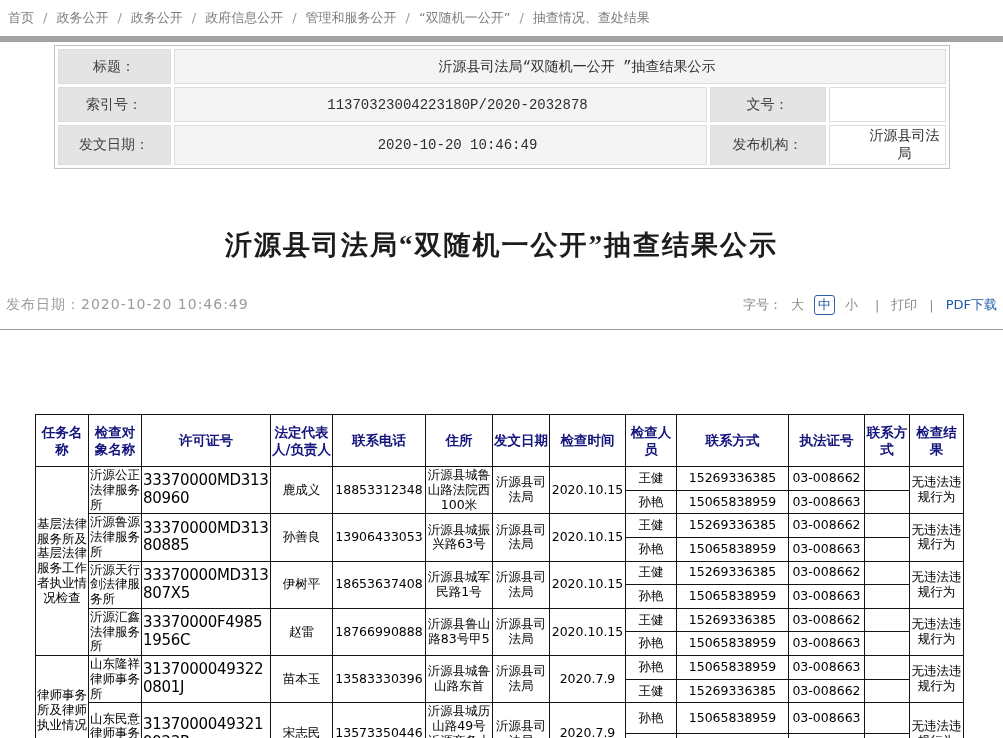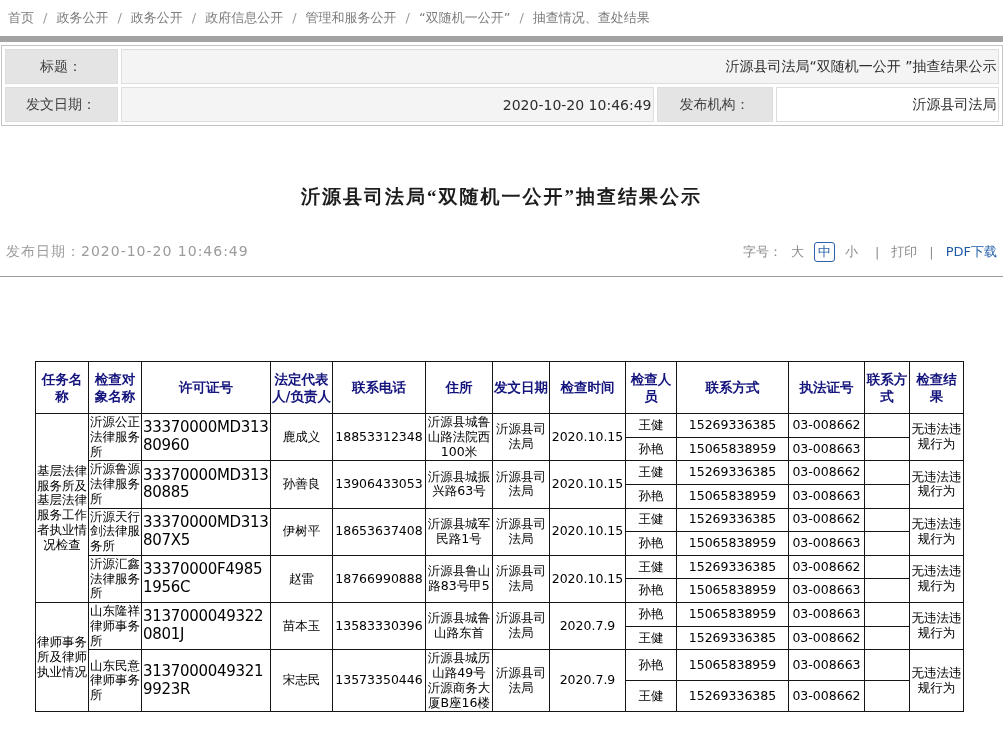--- a/index.html
+++ b/index.html
@@ -17,52 +17,53 @@
     font-size: 13px;
     color: #7d7d7d;
     border-bottom: 6px solid #a3a3a3;
     white-space: nowrap;
   }
   .bc-item { color: #7d7d7d; cursor: pointer; }
   .bc-sep { color: #9a9a9a; margin: 0 9px; }
 
   
   .meta-table {
-    width: 1002px;
+    width: 896px;
     margin: 3px auto 0 auto;
     border-collapse: separate;
     border-spacing: 3px;
     border: 1px solid #c3c3c3;
     background: #fff;
+    font-family: Liberation Mono, monospace;
   }
   .meta-table td {
     height: 35px;
     font-size: 14px;
     border: 1px solid #dddddd;
   }
   .meta-table td.label {
     background: #e4e4e4;
     color: #3f3f3f;
     text-align: center;
   }
   .meta-table td.value {
     background: #f4f4f4;
     color: #2d2d2d;
     padding-left: 36px;
-    text-align: right;
+    text-align: center;
   }
   .meta-table td.value.white { background: #ffffff; }
 
   
   .page-title {
     margin: 58px 10px 0 10px;
     text-align: center;
     font-family: "Liberation Serif", "DejaVu Serif", serif;
     font-weight: bold;
-    font-size: 19px;
+    font-size: 27px;
     color: #1c1c1c;
     letter-spacing: 2px;
   }
 
   
   .pub-row {
     display: flex;
     justify-content: space-between;
     align-items: center;
     margin: 32px 6px 0 6px;
@@ -135,20 +136,26 @@
   <colgroup>
     <col style="width:113px">
       <col style="width:533px">
       <col style="width:116px">
       <col>
   </colgroup>
   <tbody>
       <tr data-name="meta-row-title">
     <td class="label" data-name="meta-title-label">标题：</td>
     <td class="value" colspan="3" data-name="meta-title-value">沂源县司法局“双随机一公开 ”抽查结果公示</td>
+  </tr>
+  <tr data-name="meta-row-index">
+    <td class="label" data-name="meta-index-label">索引号：</td>
+    <td class="value" data-name="meta-index-value">11370323004223180P/2020-2032878</td>
+    <td class="label" data-name="meta-doc-number-label">文号：</td>
+    <td class="value white" data-name="meta-doc-number-value"></td>
   </tr>
   <tr data-name="meta-row-date">
     <td class="label" data-name="meta-issue-date-label">发文日期：</td>
     <td class="value" data-name="meta-issue-date-value">2020-10-20 10:46:49</td>
     <td class="label" data-name="meta-publisher-label">发布机构：</td>
     <td class="value white" data-name="meta-publisher-value">沂源县司法局</td>
   </tr>
 </tbody>
   </table>
 

